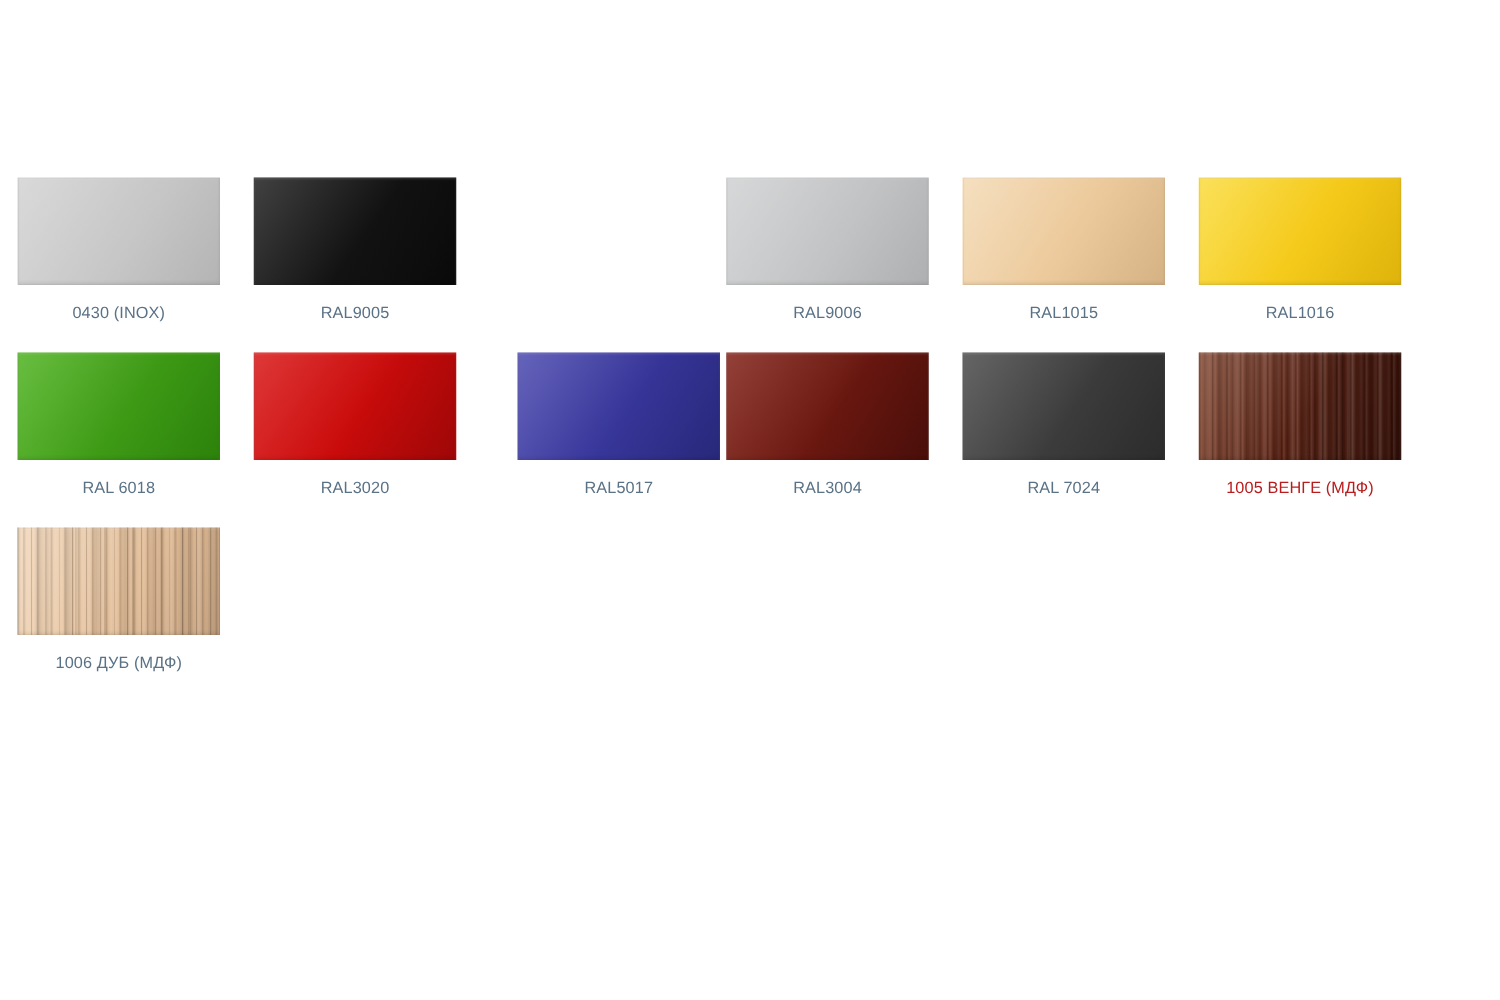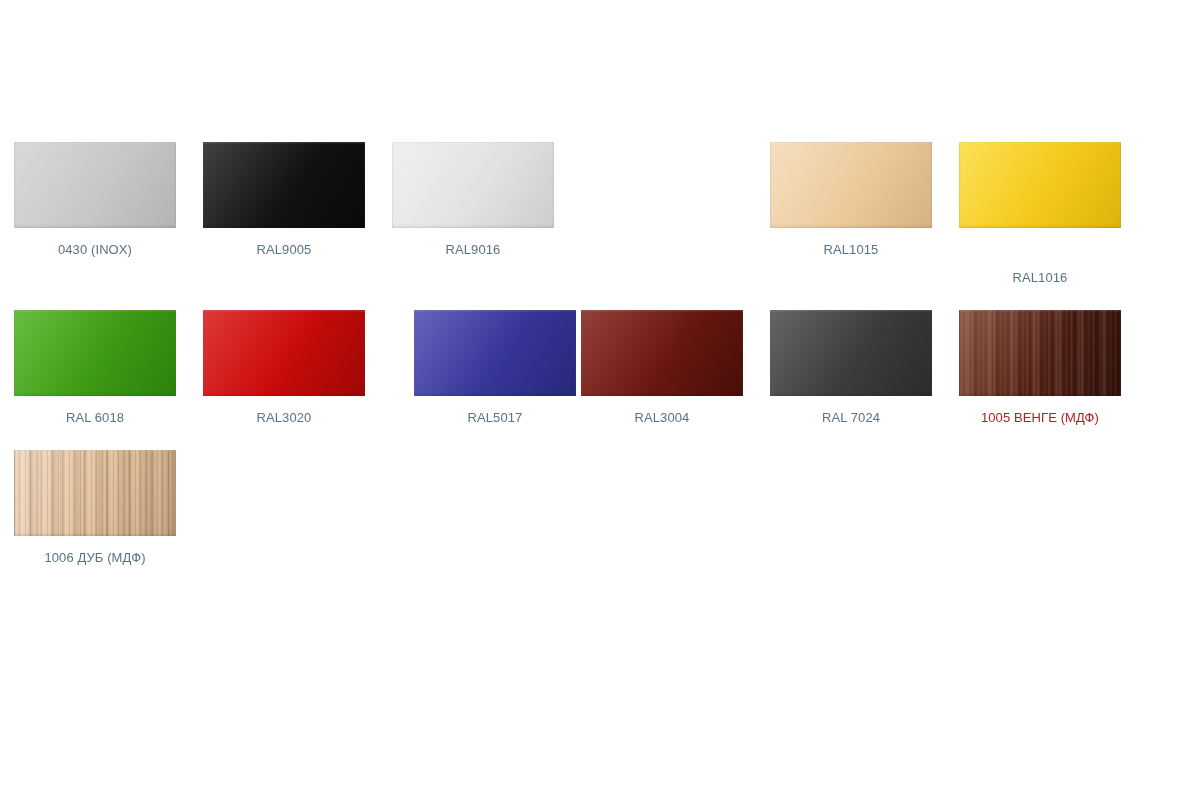--- a/index.html
+++ b/index.html
@@ -89,35 +89,35 @@
         </div>
         <div class="swatch-label" style="color: rgb(90, 114, 134);">0430 (INOX)</div>
       </div>
       <div class="swatch-cell" style="grid-area: 1 / 2;">
         <div class="swatch-chip" style="background-image: linear-gradient(118deg, rgb(29, 29, 29) 0%, rgb(19, 19, 19) 48%, rgb(10, 10, 10) 100%);">
           <span class="sheen"></span>
           <span class="edge"></span>
         </div>
         <div class="swatch-label" style="color: rgb(90, 114, 134);">RAL9005</div>
       </div>
-      <div class="swatch-cell" style="grid-area: 1 / 3;">
-        <div class="swatch-chip" style="background-image: linear-gradient(118deg, rgb(236, 237, 237) 0%, rgb(226, 227, 228) 48%, rgb(217, 218, 219) 100%);">
+      <div class="swatch-cell" style="grid-area: 1 / 4;">
+        <div class="swatch-chip" style="background-image: linear-gradient(118deg, rgb(207, 208, 209) 0%, rgb(196, 197, 198) 48%, rgb(185, 186, 187) 100%);">
           <span class="sheen"></span>
           <span class="edge"></span>
         </div>
-        <div class="swatch-label" style="color: rgb(90, 114, 134);">RAL9016</div>
+        <div class="swatch-label" style="color: rgb(90, 114, 134);">RAL9006</div>
       </div>
       <div class="swatch-cell" style="grid-area: 1 / 5;">
         <div class="swatch-chip" style="background-image: linear-gradient(118deg, rgb(243, 217, 179) 0%, rgb(237, 203, 157) 48%, rgb(226, 189, 140) 100%);">
           <span class="sheen"></span>
           <span class="edge"></span>
         </div>
         <div class="swatch-label" style="color: rgb(90, 114, 134);">RAL1015</div>
       </div>
-      <div class="swatch-cell" style="grid-area: 1 / 6; gap: 28px;">
+      <div class="swatch-cell" style="grid-area: 1 / 6;">
         <div class="swatch-chip" style="background-image: linear-gradient(118deg, rgb(250, 218, 58) 0%, rgb(245, 203, 28) 48%, rgb(236, 190, 12) 100%);">
           <span class="sheen"></span>
           <span class="edge"></span>
         </div>
         <div class="swatch-label" style="color: rgb(90, 114, 134);">RAL1016</div>
       </div>
       <div class="swatch-cell" style="grid-area: 2 / 1;">
         <div class="swatch-chip" style="background-image: linear-gradient(118deg, rgb(76, 177, 28) 0%, rgb(63, 156, 22) 48%, rgb(47, 138, 12) 100%);">
           <span class="sheen"></span>
           <span class="edge"></span>

